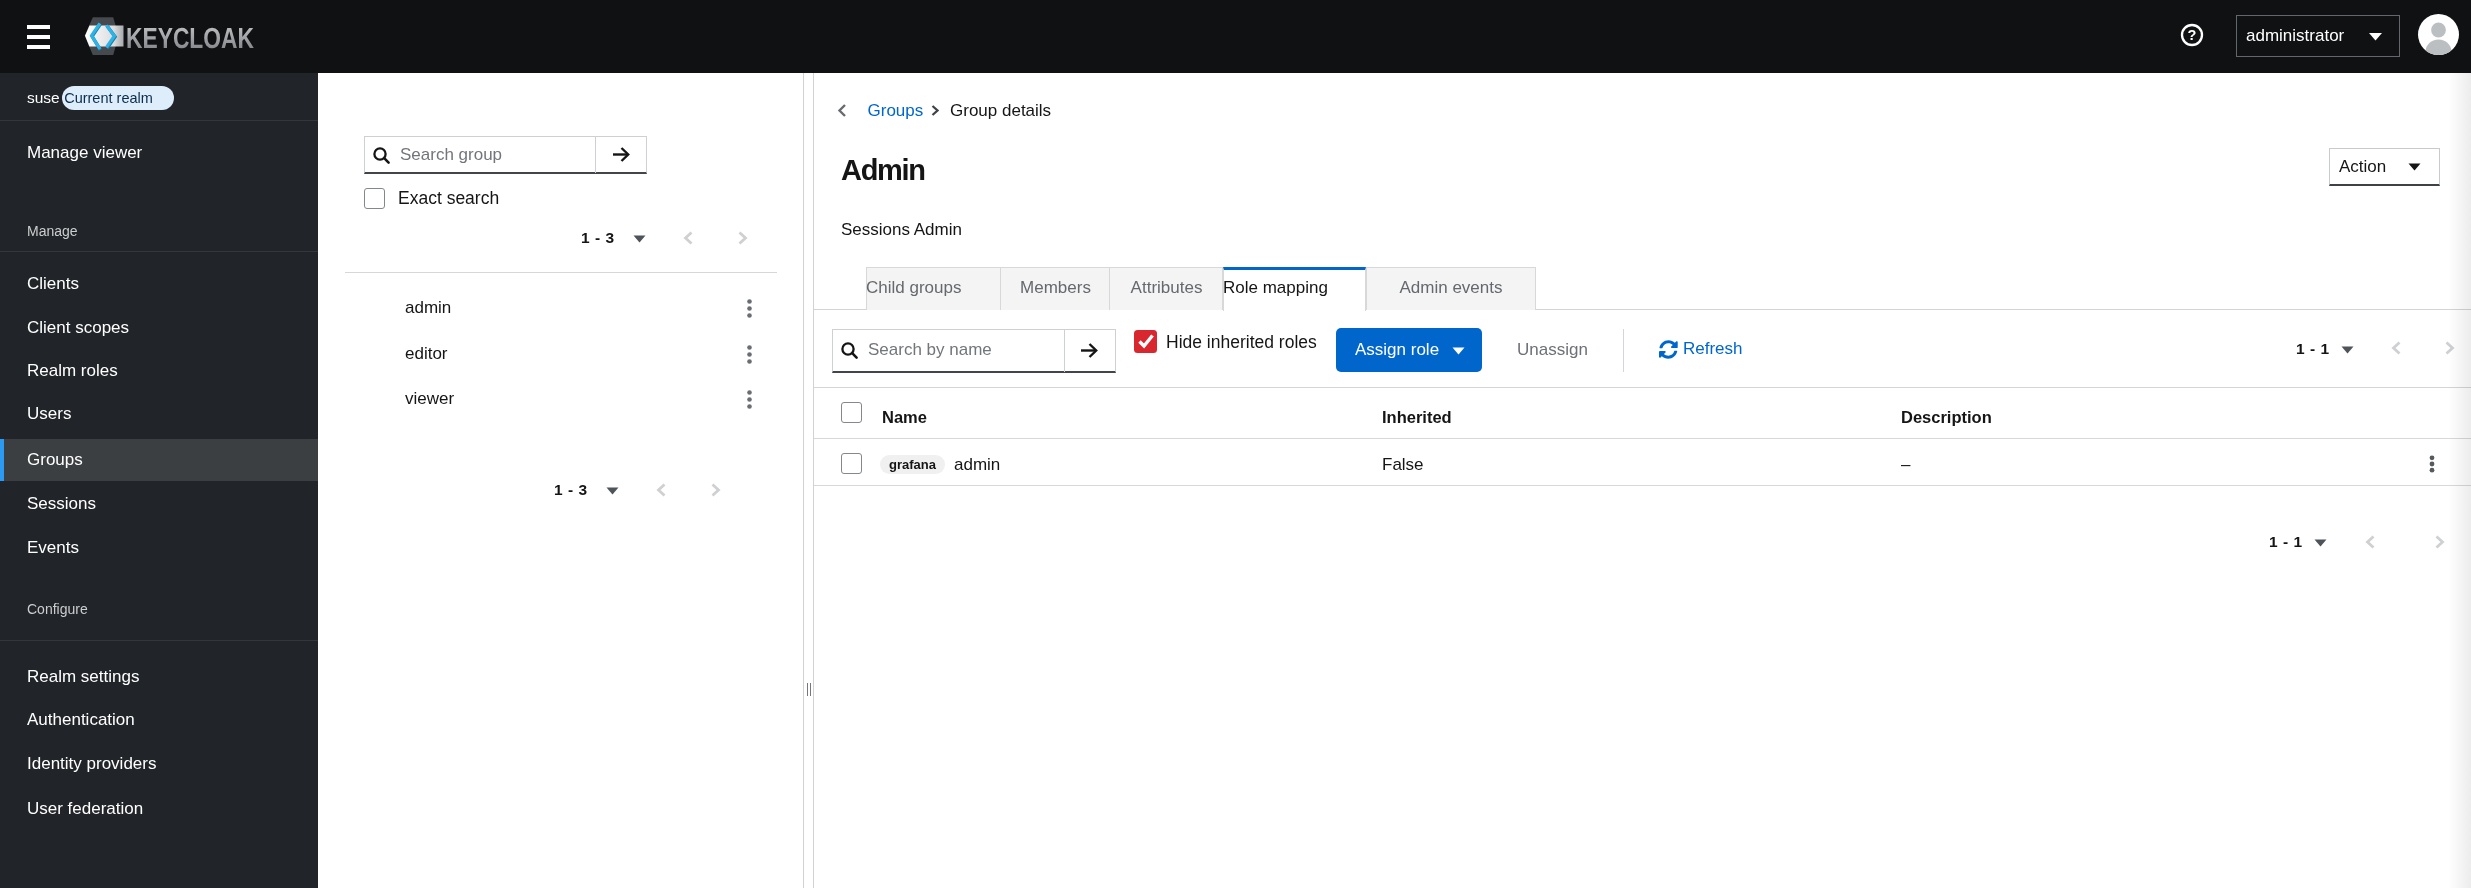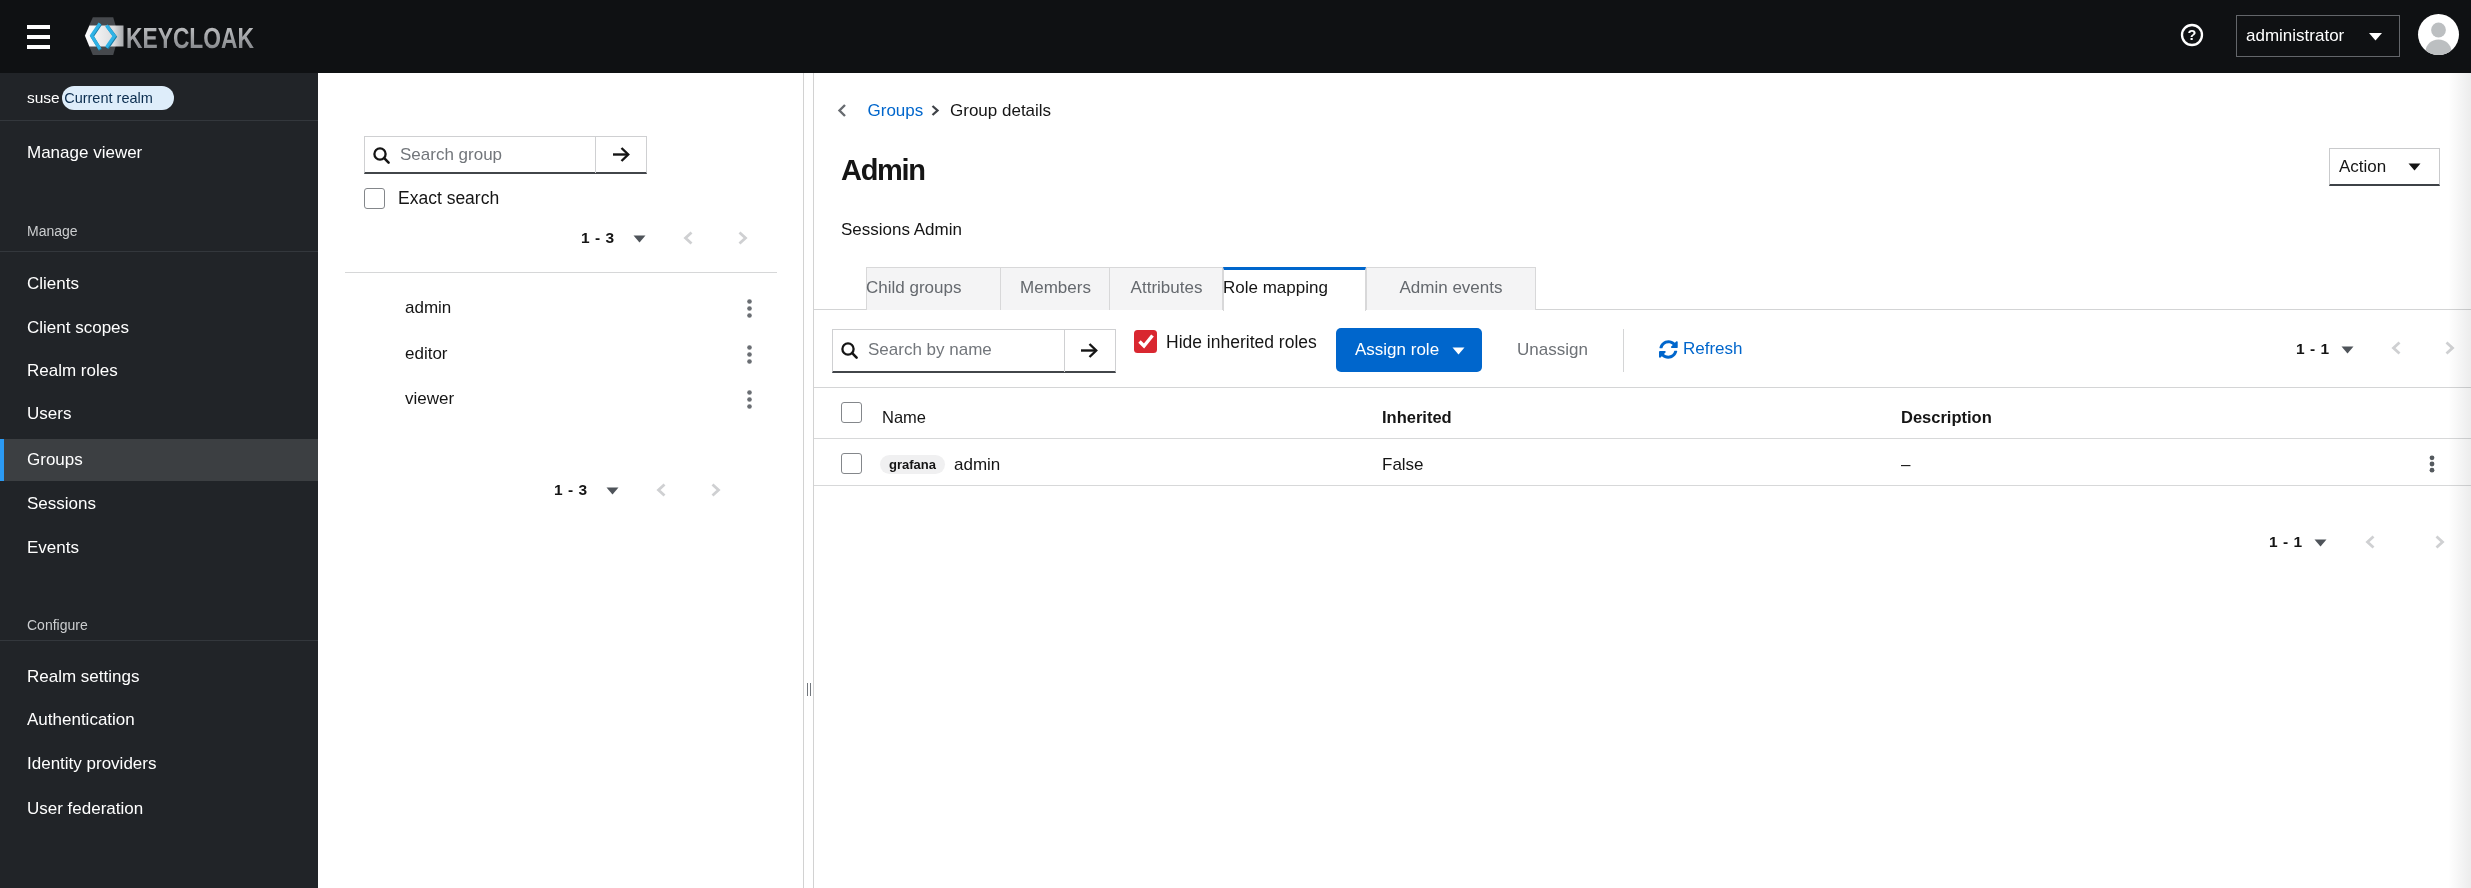--- a/index.html
+++ b/index.html
@@ -66,21 +66,21 @@
   <div class="abs" style="left:27px;top:150px;font-size:14px;line-height:17px;color:#cbcdcf">Manage</div>
   <div class="abs" style="left:0;top:178px;width:318px;height:1px;background:#33373c"></div>
   <div class="abs t17" style="left:27px;top:200px;color:#fff">Clients</div>
   <div class="abs t17" style="left:27px;top:244px;color:#fff">Client scopes</div>
   <div class="abs t17" style="left:27px;top:287px;color:#fff">Realm roles</div>
   <div class="abs t17" style="left:27px;top:330px;color:#fff">Users</div>
   <div class="abs" style="left:0;top:366px;width:318px;height:42px;background:#3c3f42;border-left:4px solid #2b9af3"></div>
   <div class="abs t17" style="left:27px;top:376px;color:#fff">Groups</div>
   <div class="abs t17" style="left:27px;top:420px;color:#fff">Sessions</div>
   <div class="abs t17" style="left:27px;top:464px;color:#fff">Events</div>
-  <div class="abs" style="left:27px;top:544px;font-size:14px;line-height:17px;color:#cbcdcf">Configure</div>
+  <div class="abs" style="left:27px;top:528px;font-size:14px;line-height:17px;color:#cbcdcf">Configure</div>
   <div class="abs" style="left:0;top:567px;width:318px;height:1px;background:#33373c"></div>
   <div class="abs t17" style="left:27px;top:593px;color:#fff">Realm settings</div>
   <div class="abs t17" style="left:27px;top:636px;color:#fff">Authentication</div>
   <div class="abs t17" style="left:27px;top:680px;color:#fff">Identity providers</div>
   <div class="abs t17" style="left:27px;top:725px;color:#fff">User federation</div>
 </div>
 
 <div class="abs" style="left:318px;top:73px;width:485px;height:815px;background:#fff">
 
   <div class="abs" style="left:46px;top:63px;width:283px;height:38px;border:1px solid #cfd0d2;border-bottom:2px solid #42464a"></div>
@@ -212,21 +212,21 @@
     </svg>
   <svg class="abs" style="left:1574.5px;top:266.5px" width="16" height="16" viewBox="0 0 16 16">
       <polyline points="10.5,2.5 4.5,8 10.5,13.5" fill="none" stroke="#cfd0d2" stroke-width="2.8"></polyline>
     </svg>
   <svg class="abs" style="left:1627px;top:267px" width="16" height="16" viewBox="0 0 16 16">
       <polyline points="5.5,2.5 11.5,8 5.5,13.5" fill="none" stroke="#cfd0d2" stroke-width="2.8"></polyline>
     </svg>
   <div class="abs" style="left:0;top:314px;width:1657px;height:1px;background:#d4d5d6"></div>
 
   <div class="abs" style="left:27px;top:329px;width:20.5px;height:20.5px;border:1.2px solid #84878b;border-radius:3px;background:#fff"></div>
-  <div class="abs" style="left:68px;top:333px;font-size:16.5px;line-height:22px;font-weight:normal">Name</div>
+  <div class="abs" style="left:68px;top:333px;font-size:16.5px;line-height:22px;font-weight:bold">Name</div>
   <div class="abs" style="left:568px;top:333px;font-size:16.5px;line-height:22px;font-weight:bold">Inherited</div>
   <div class="abs" style="left:1087px;top:333px;font-size:16.5px;line-height:22px;font-weight:bold">Description</div>
   <div class="abs" style="left:0;top:364.5px;width:1657px;height:1px;background:#d7d8d9"></div>
 
   <div class="abs" style="left:27px;top:380px;width:20.5px;height:20.5px;border:1.2px solid #84878b;border-radius:3px;background:#fff"></div>
   <div class="abs" style="left:66px;top:382px;width:65px;height:19px;border-radius:9.5px;background:#f0f0f1"></div>
   <div class="abs" style="left:66px;top:384.5px;width:65px;text-align:center;font-size:13px;line-height:14px;font-weight:bold">grafana</div>
   <div class="abs t17" style="left:140px;top:380.5px">admin</div>
   <div class="abs t17" style="left:568px;top:380.5px">False</div>
   <div class="abs t17" style="left:1087px;top:380.5px">–</div>

